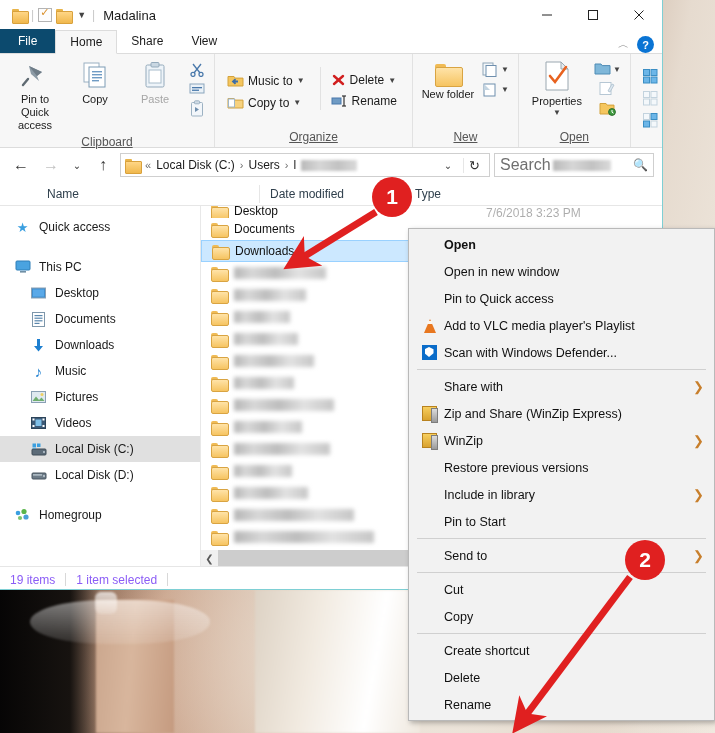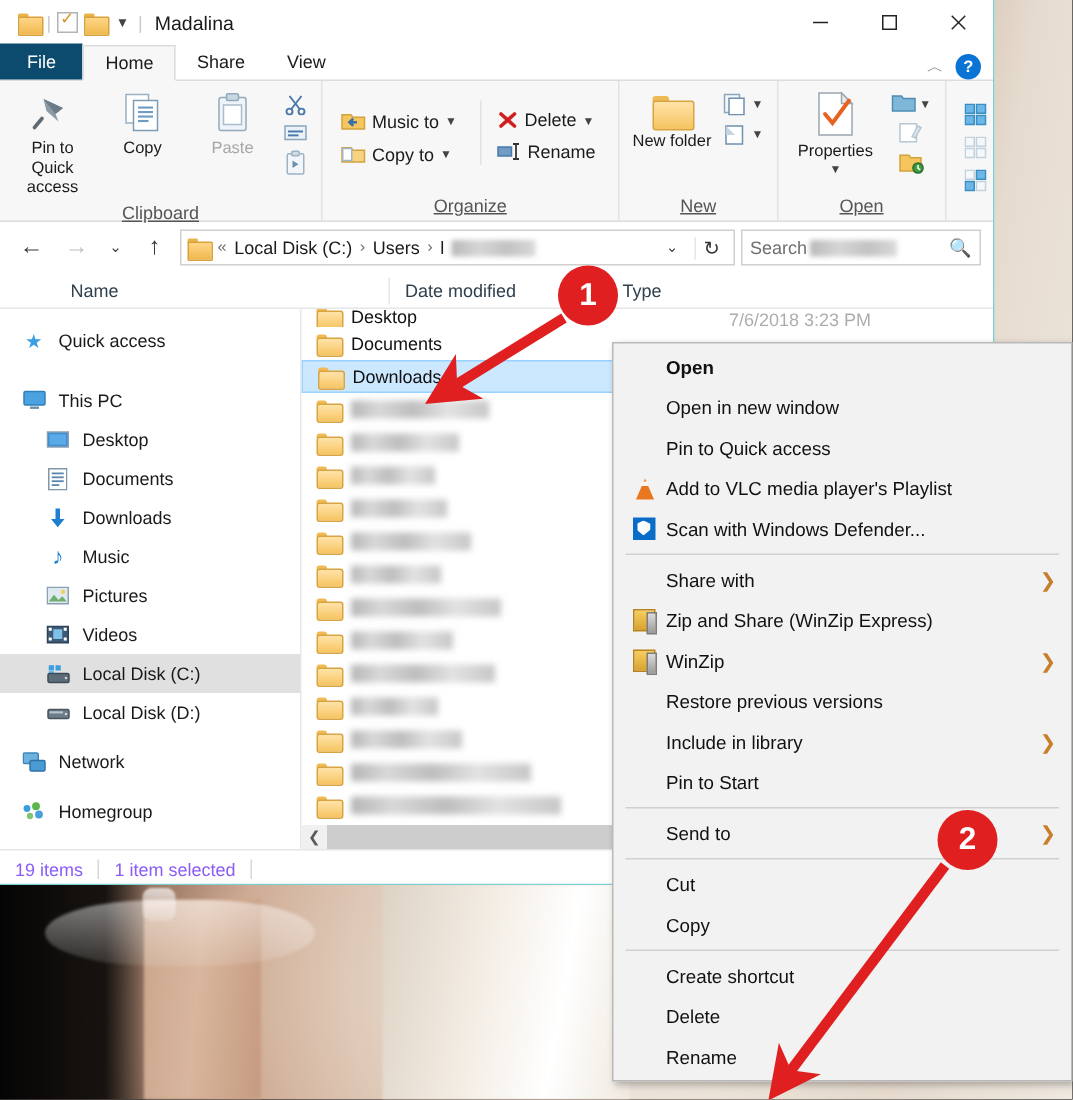--- a/index.html
+++ b/index.html
@@ -137,21 +137,21 @@
   .crumb { font-size: 12px; color: #1a1a1a; }
   .crumb-sep { font-size: 11px; color: #6d6d6d; }
   .blur-chip { display: inline-block; height: 11px; border-radius: 1px;
      background: linear-gradient(90deg,#b9b9b9,#d6d6d6,#c2c2c2,#dadada);
      filter: blur(1.6px); vertical-align: middle; }
   .addr-caret { width: 20px; text-align: center; font-size: 10px; color: #444; }
   .refresh { width: 22px; text-align: center; font-size: 13px; color: #333;
              border-left: 1px solid #e6e6e6; }
   .searchbox { width: 160px; height: 24px; border: 1px solid #cfcfcf; display: flex;
                align-items: center; padding: 0 5px; gap: 2px; }
-  .searchbox .ph { font-size: 12px; color: #6f6f6f; }
+  .searchbox .ph { font-size: 16px; color: #6f6f6f; }
   .search-ico { margin-left: auto; font-size: 12px; color: #444; }
 
   .colheaders { height: 24px; display: flex; align-items: center; background: #fff;
                 border-bottom: 1px solid #e6e6e6; }
   .ch { font-size: 12px; color: #30404d; padding-left: 10px; border-left: 1px solid #e6e6e6;
         height: 18px; display: flex; align-items: center; margin-left: 27px; }
   .ch.first { border-left: none; }
 
   .content { display: flex; height: 360px; }
   .navpane { width: 200px; background: #fff; padding-top: 8px; overflow: hidden; }
@@ -602,29 +602,20 @@
           <span class="glyph">
             <svg width="16" height="11" viewBox="0 0 16 11">
                 <rect x="1" y="3" width="14" height="6" rx="1" fill="#6d7b87" stroke="#48555f"></rect>
                 <rect x="2" y="4.2" width="9" height="1.4" fill="#b9c5ce"></rect>
                 <circle cx="13" cy="6" r="0.9" fill="#cdd8e0"></circle>
               </svg>
           </span>
           <span>Local Disk (D:)</span>
         </div>
         <div class="navgap"></div>
-        <div class="navitem">
-          <span class="glyph">
-            <svg width="16" height="14" viewBox="0 0 16 14">
-                <rect x="0.5" y="1" width="10" height="7" rx="1" fill="#6fb2e0" stroke="#3f86b8"></rect>
-                <rect x="5" y="6" width="10" height="7" rx="1" fill="#4a9ad4" stroke="#2f73a8"></rect>
-              </svg>
-          </span>
-          <span>Network</span>
-        </div>
         <div class="navgap"></div>
         <div class="navitem">
           <span class="glyph">
             <svg width="16" height="14" viewBox="0 0 16 14">
                 <circle cx="3" cy="5" r="2.3" fill="#3a9fe0"></circle>
                 <circle cx="9" cy="3.5" r="2.6" fill="#5ab54a"></circle>
                 <circle cx="11" cy="9" r="2.6" fill="#4aa0d8"></circle>
                 <circle cx="5" cy="10" r="2.1" fill="#7fc46f"></circle>
               </svg>
           </span>

